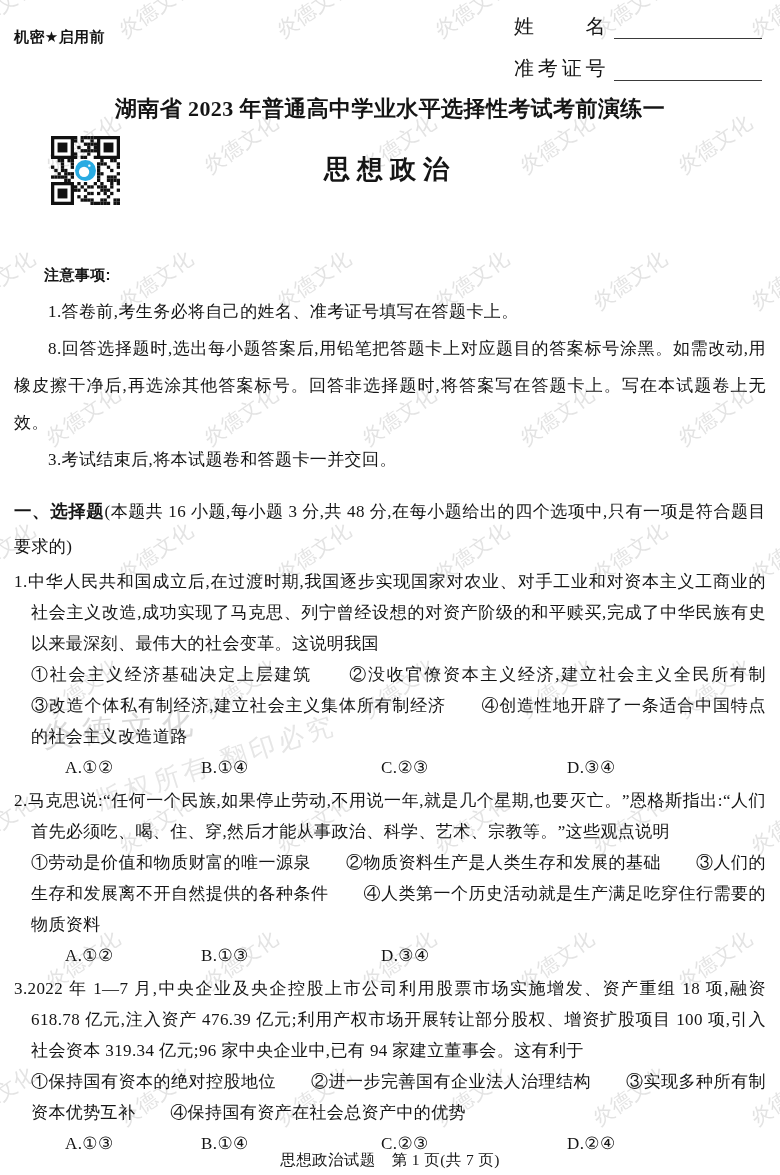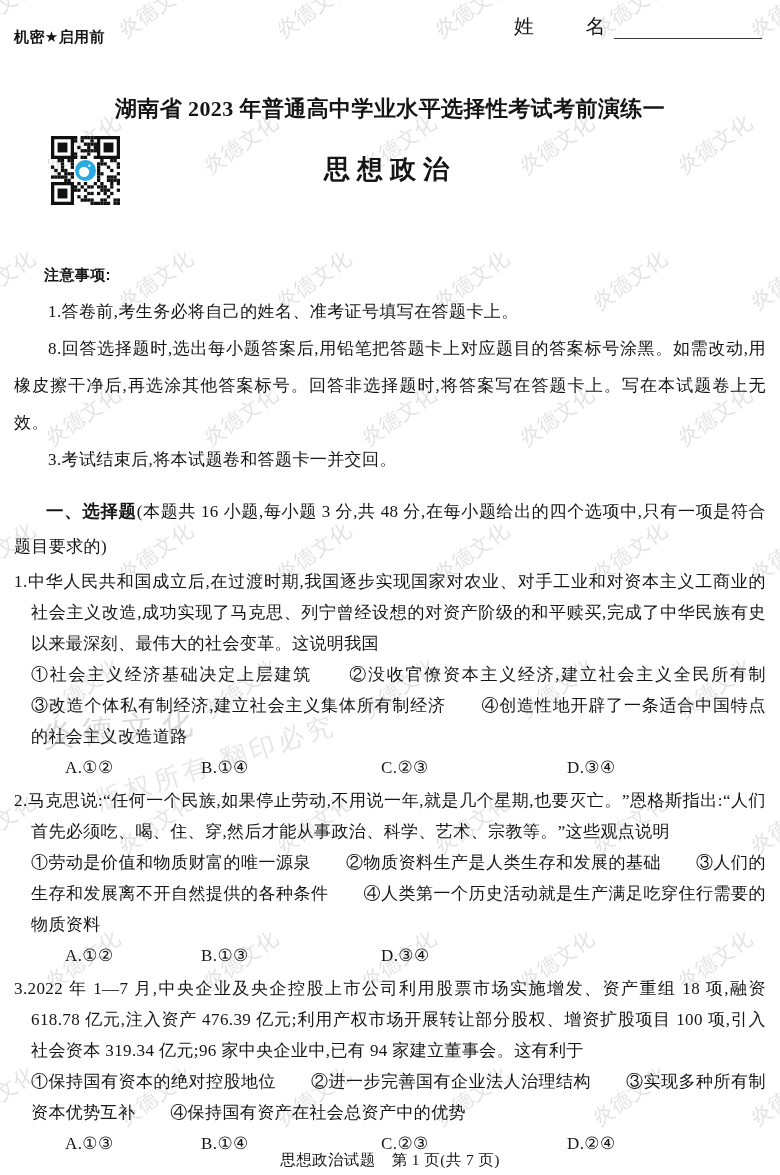--- a/index.html
+++ b/index.html
@@ -30,21 +30,21 @@
   
   .subject-block{position:relative;height:118px;}
   .qr{position:absolute;left:37px;top:10px;width:69px;height:69px;}
   .subject-title{text-align:center;font-size:26px;letter-spacing:7px;padding-top:26px;margin:0;}
   
   .notice{line-height:37px;margin-top:12px;}
   .notice-heading{font-size:15px;margin:0;}
   .notice p{margin:0;text-indent:2em;text-align:justify;}
   
   .section-heading{margin:16px 0 0 0;line-height:35px;text-align:justify;}
-  .section-heading .hei{font-size:17.5px;margin-left:32px;}
+  .section-heading .hei{font-size:17.5px;}
   
   .question{padding-left:17px;line-height:31px;margin-top:2px;}
   .stem{margin:0;text-indent:-17px;text-align:justify;}
   .stmts{margin:0;text-align:justify;}
   .options{display:grid;grid-template-columns:136px 180px 186px auto;padding-left:34px;}
   .opt{white-space:nowrap;}
   
   .footer{position:absolute;left:0;right:0;bottom:4px;text-align:center;
           font-size:15.5px;z-index:1;}
   .fpage{margin-left:16px;}
@@ -109,20 +109,24 @@
       <span class="wm" style="left: 745px; top: 1082px;">炎德文化</span>
     </div>
 
   <div class="content">
 
     <div class="header">
       <span class="confidential hei">机密★启用前</span>
       <div class="fields">
         <div class="field-row">
           <span class="flabel">姓名</span>
+          <span class="fline"></span>
+        </div>
+        <div class="field-row">
+          <span class="flabel">准考证号</span>
           <span class="fline"></span>
         </div>
       </div>
     </div>
 
     <h1 class="main-title">湖南省 2023 年普通高中学业水平选择性考试考前演练一</h1>
 
     <div class="subject-block">
       <div class="qr"><svg width="69" height="69" viewBox="0 0 69.3 69.3" role="img">
             <rect x="23.1" y="0.0" width="3.3" height="3.3" fill="#111"></rect>

